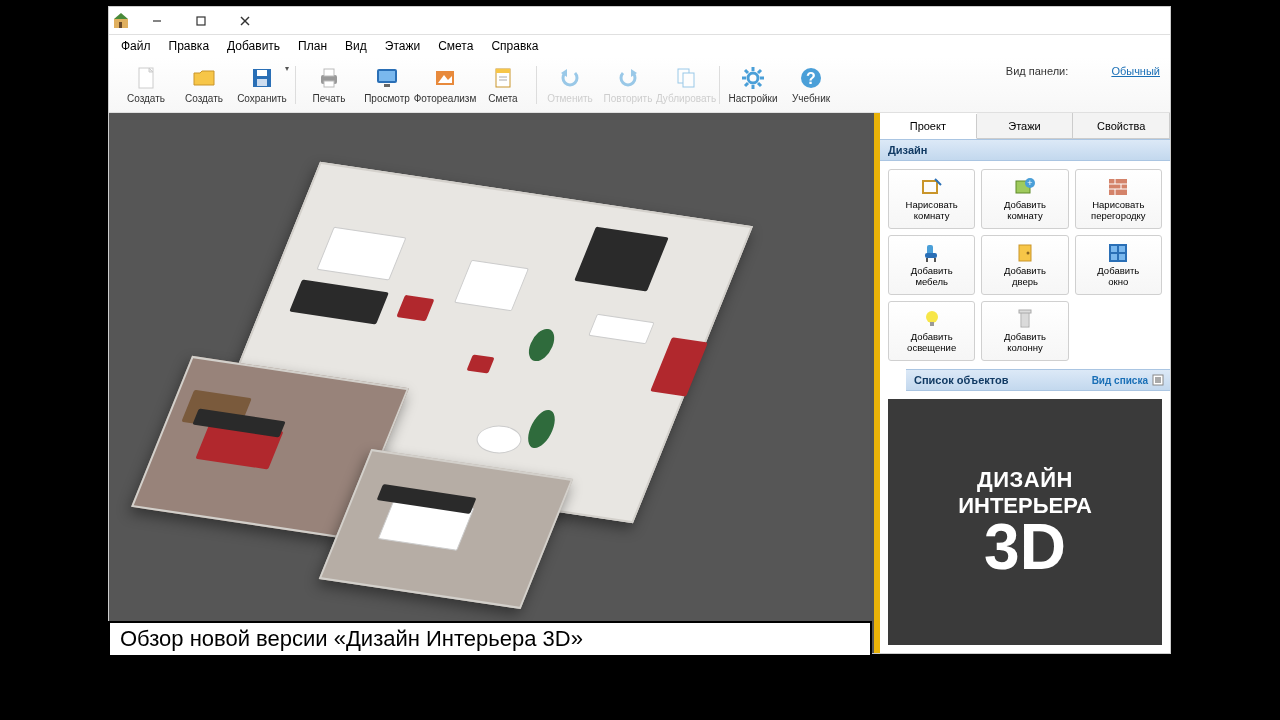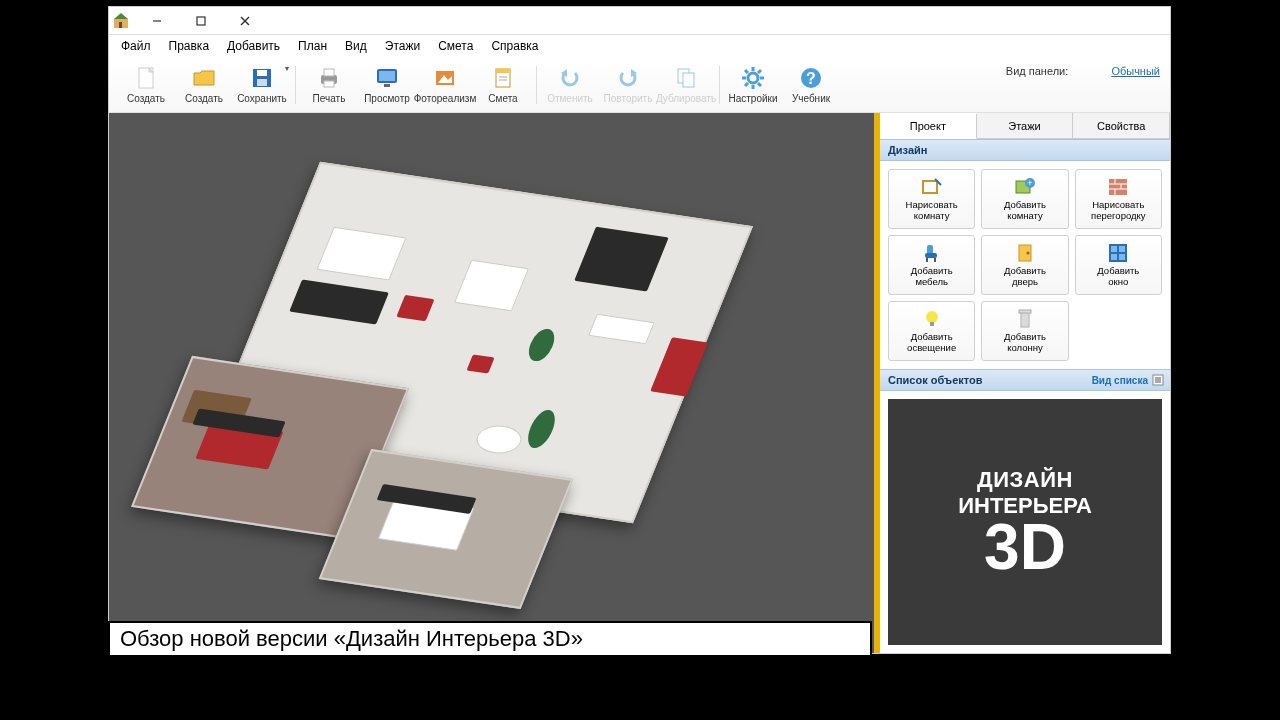--- a/index.html
+++ b/index.html
@@ -23,21 +23,21 @@
 .main-area { flex: 1; display: flex; overflow: hidden; }
 .viewport { flex: 1; background: #565656; position: relative; overflow: hidden; }
 .side-panel { width: 296px; background: #fff; border-left: 6px solid #eab308; display: flex; flex-direction: column; }
 .tabs { display: flex; height: 26px; border-bottom: 1px solid #ccc; }
 .tab { flex: 1; font-size: 11px; display: flex; align-items: center; justify-content: center; background: #f3f3f3; border-right: 1px solid #ccc; cursor: pointer; }
 .tab.active { background: #fff; border-bottom: 1px solid #fff; position: relative; top: 1px; }
 .section-header { background: linear-gradient(#dce9f7,#c3d8ee); font-size: 11px; font-weight: bold; padding: 4px 8px; color: #113a63; border-top: 1px solid #aac5e2; border-bottom: 1px solid #aac5e2; }
 .tool-grid { display: grid; grid-template-columns: repeat(3,1fr); gap: 6px; padding: 8px; }
 .tool-card { height: 60px; border: 1px solid #d0d0d0; border-radius: 3px; background: linear-gradient(#fff,#f6f6f6); display: flex; flex-direction: column; align-items: center; justify-content: center; font-size: 9.5px; text-align: center; line-height: 1.15; cursor: pointer; padding: 2px; }
 .tool-card .ico { width: 24px; height: 22px; margin-bottom: 2px; display: flex; align-items: center; justify-content: center; }
-.object-section { display: flex; align-items: flex-end; justify-content: space-between; padding-right: 6px; }
+.object-section { display: flex; align-items: flex-end; justify-content: space-between; padding-right: 6px; margin-left: 26px; }
 .object-section .listview { font-size: 10px; color: #1a6fb6; cursor: pointer; display: flex; align-items: center; gap: 4px; }
 .logo-block { flex: 1; background: #3a3a3a; margin: 8px; display: flex; flex-direction: column; align-items: center; justify-content: center; color: #fff; }
 .logo-block .l1 { font-size: 22px; font-weight: bold; letter-spacing: .5px; }
 .logo-block .l2 { font-size: 22px; font-weight: bold; }
 .logo-block .l3 { font-size: 64px; font-weight: 900; line-height: .9; }
 .caption-bar { position: absolute; left: 108px; bottom: 63px; width: 764px; height: 36px; background: #fff; border: 2px solid #000; display: flex; align-items: center; padding: 16px 10px; font-size: 22px; font-family: Georgia, serif; }
 
 .iso { position: absolute; inset: 0; }
 .iso .floor { position: absolute; background: #e8e6e2; border: 2px solid #d3d0cb; transform: skewX(-22deg) skewY(8deg); box-shadow: 0 6px 14px rgba(0,0,0,.4); }
 .iso .f1 { left: 18%; top: 15%; width: 60%; height: 55%; }

